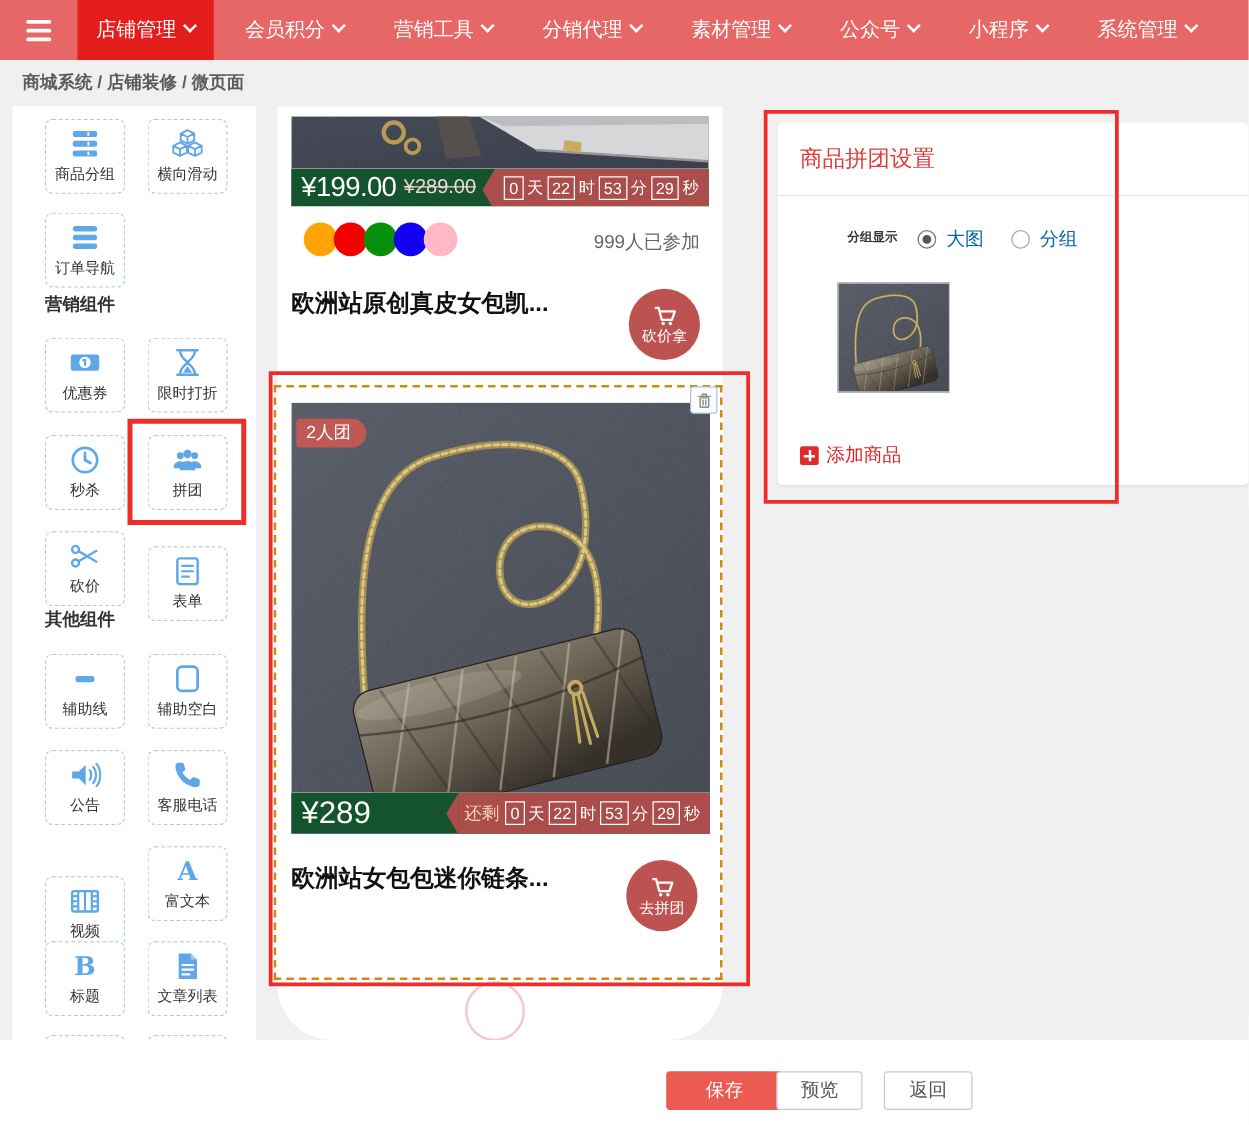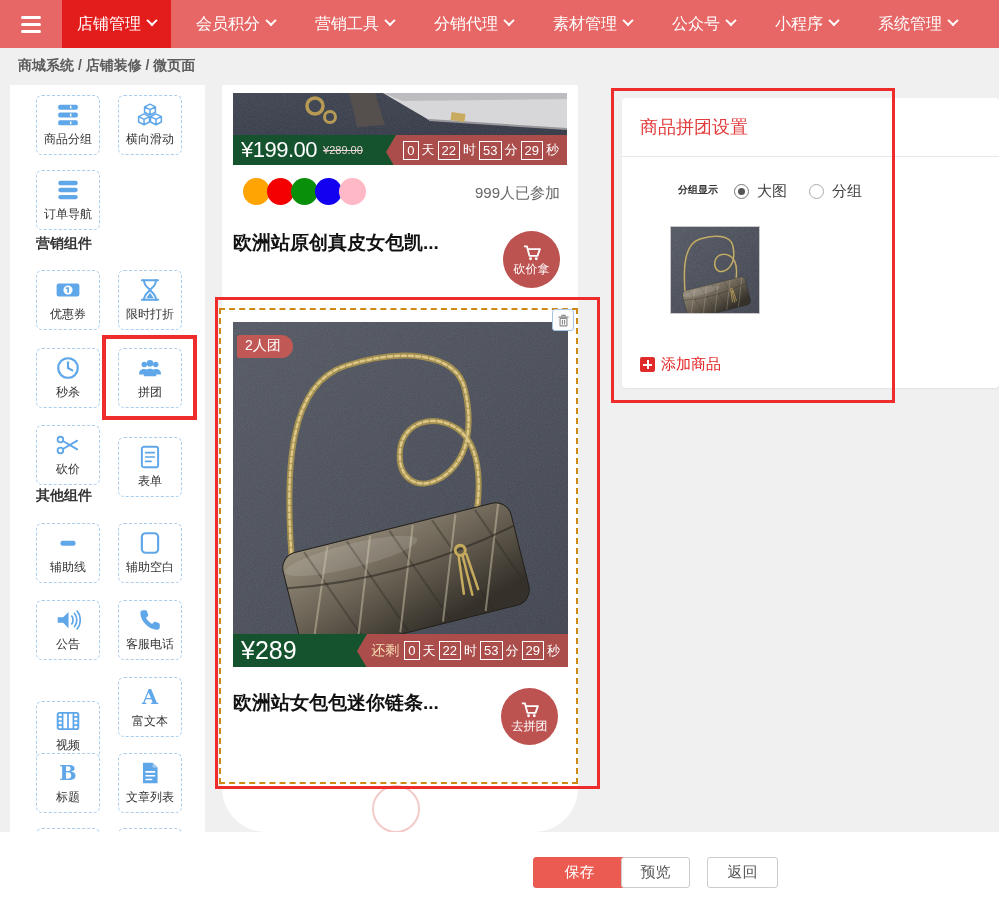--- a/index.html
+++ b/index.html
@@ -26,21 +26,21 @@
   .sb-head { position:absolute; left:26px; font-size:14px; font-weight:bold; color:#333; }
   .sb-sel { position:absolute; left:92px; top:250px; width:95px; height:85px; border:4px solid #ee2c2c; z-index:5; pointer-events:none; }
   .col1 { left:26px; } .col2 { left:108px; }
 
   
   .phone { position:absolute; left:222px; top:85px; width:356px; height:747px; background:#fff; border-radius:0 0 44px 44px; overflow:hidden; z-index:1; }
   .p-img1 { position:absolute; left:11px; top:8px; width:334px; height:42px; overflow:hidden; }
   .pricebar { position:absolute; background:#14532d; display:flex; align-items:center; color:#fff; overflow:hidden; }
   .pb1 { left:11px; top:50px; width:334px; height:30px; }
   .price-big { font-size:22px; margin-left:8px; letter-spacing:-0.5px; }
-  .price-old { font-size:11px; color:#eed8d8; text-decoration:line-through; margin-left:6px; }
+  .price-old { font-size:16px; color:#eed8d8; text-decoration:line-through; margin-left:6px; }
   .cd-wrap { margin-left:auto; height:100%; background:#ab4d4b; display:flex; align-items:center; padding:0 8px 0 4px; position:relative; }
   .cd-wrap::before { content:""; position:absolute; left:-10px; top:0; border-top:17px solid transparent; border-bottom:17px solid transparent; border-right:10px solid #ab4d4b; }
   .cd-num { display:inline-block; border:1px solid #fff; padding:0 3px; margin:0 3px; font-size:13px; line-height:17px; }
   .cd-unit { font-size:13px; }
   .cd-prefix { font-size:14px; color:#f6ddb2; margin-right:2px; }
   .avatars { position:absolute; left:21px; top:93px; display:flex; }
   .avatar { width:27px; height:27px; border-radius:50%; margin-right:-3px; }
   .joined { position:absolute; right:18px; top:99px; font-size:15px; color:#666; }
   .p-title { font-size:19px; font-weight:bold; color:#111; white-space:nowrap; }
   .t1 { position:absolute; left:11px; top:145px; }
@@ -62,21 +62,21 @@
 
   
   .panel { position:absolute; left:622px; top:98px; width:377px; height:290px; background:#fff; border-radius:4px; box-shadow:0 1px 2px rgba(0,0,0,.06); z-index:2; }
   .panel-title { position:absolute; left:18px; top:17px; font-size:18px; color:#e23b3b; }
   .panel-div { position:absolute; left:0; top:58px; width:100%; border-bottom:1px solid #e8e8e8; }
   .field-label { position:absolute; left:56px; top:85px; font-size:10px; font-weight:bold; color:#333; }
   .radios { position:absolute; left:112px; top:84px; display:flex; align-items:center; gap:8px; }
   .radio { width:15px; height:15px; border-radius:50%; border:1px solid #aaa; background:#fff; display:inline-block; position:relative; cursor:pointer; }
   .radio.checked { border-color:#777; }
   .radio.checked::after { content:""; position:absolute; left:3px; top:3px; width:7px; height:7px; border-radius:50%; background:#555; }
-  .radio-lbl { font-size:15px; color:#404040; margin-right:14px; cursor:pointer; }
+  .radio-lbl { font-size:15px; color:#0369a1; margin-right:14px; cursor:pointer; }
   .thumb { position:absolute; left:48px; top:128px; width:90px; height:88px; border:1px solid #c8c8c8; background:#4a4e5a; overflow:hidden; cursor:pointer; }
   .add-row { position:absolute; left:18px; top:257px; display:flex; align-items:center; cursor:pointer; }
   .add-ico { width:15px; height:15px; background:#e02b2b; border-radius:2px; position:relative; margin-right:6px; }
   .add-ico::before { content:""; position:absolute; left:3px; top:6.5px; width:9px; height:2px; background:#fff; }
   .add-ico::after { content:""; position:absolute; left:6.5px; top:3px; width:2px; height:9px; background:#fff; }
   .add-lbl { font-size:15px; color:#e22222; }
   .panel-red { position:absolute; left:611px; top:88px; width:284px; height:315px; border:3px solid #ee2c2c; z-index:5; pointer-events:none; }
 
   
   .footer { position:absolute; left:0; top:832px; width:999px; height:68px; background:#fff; }

